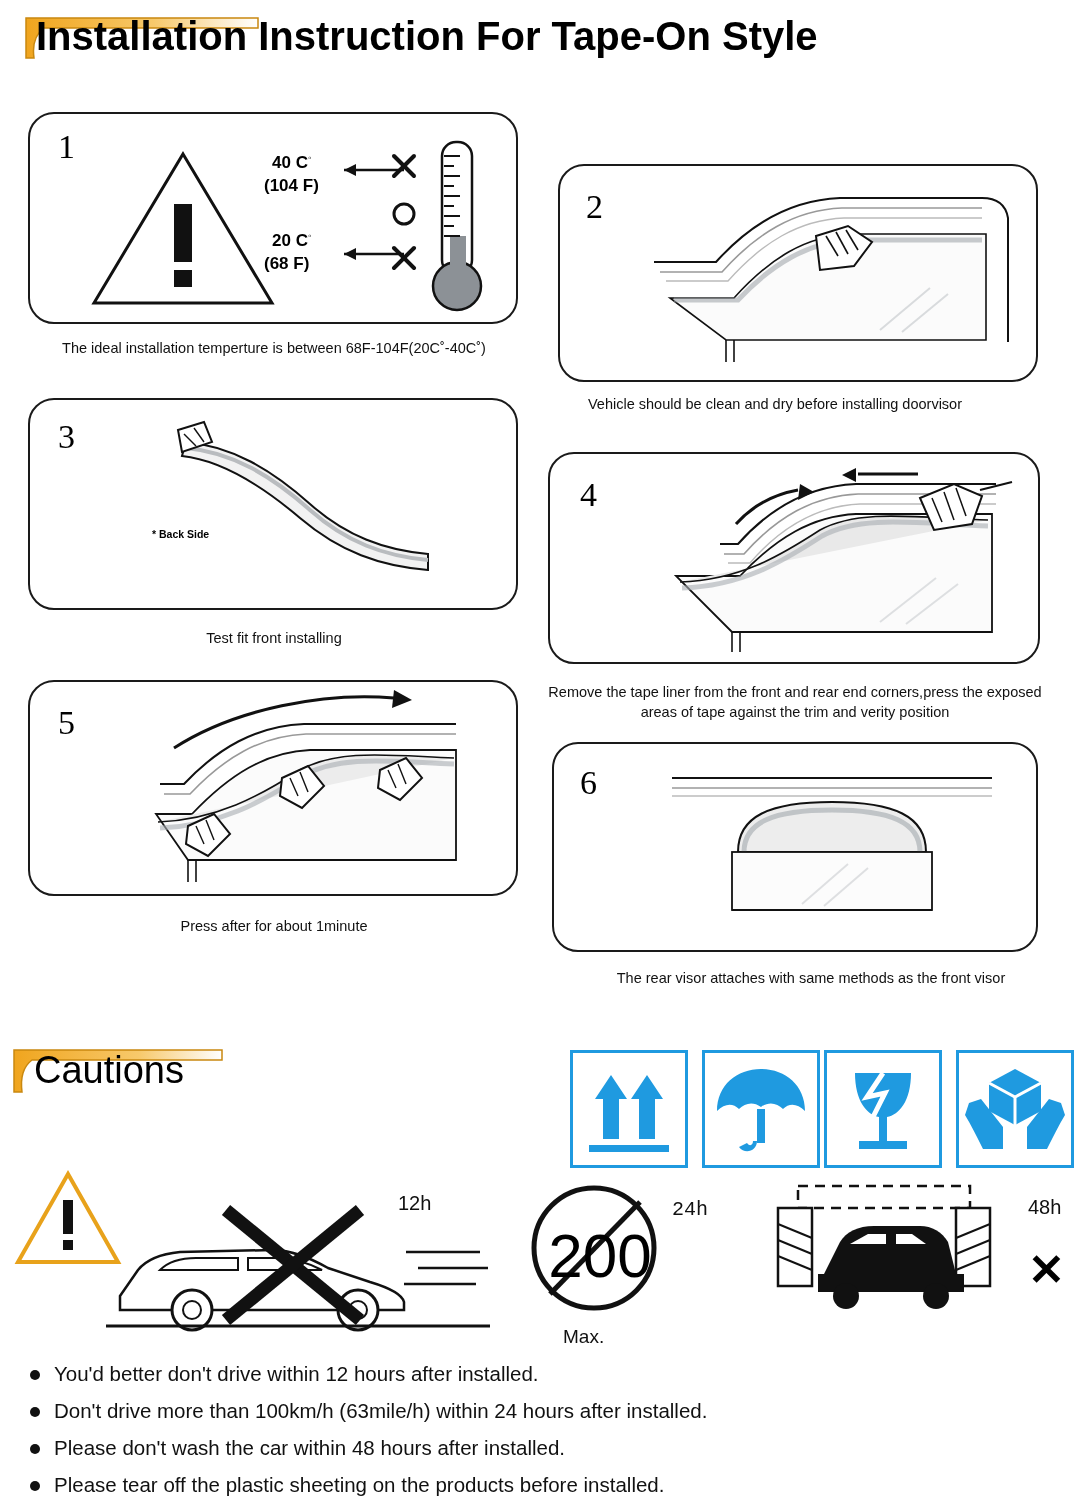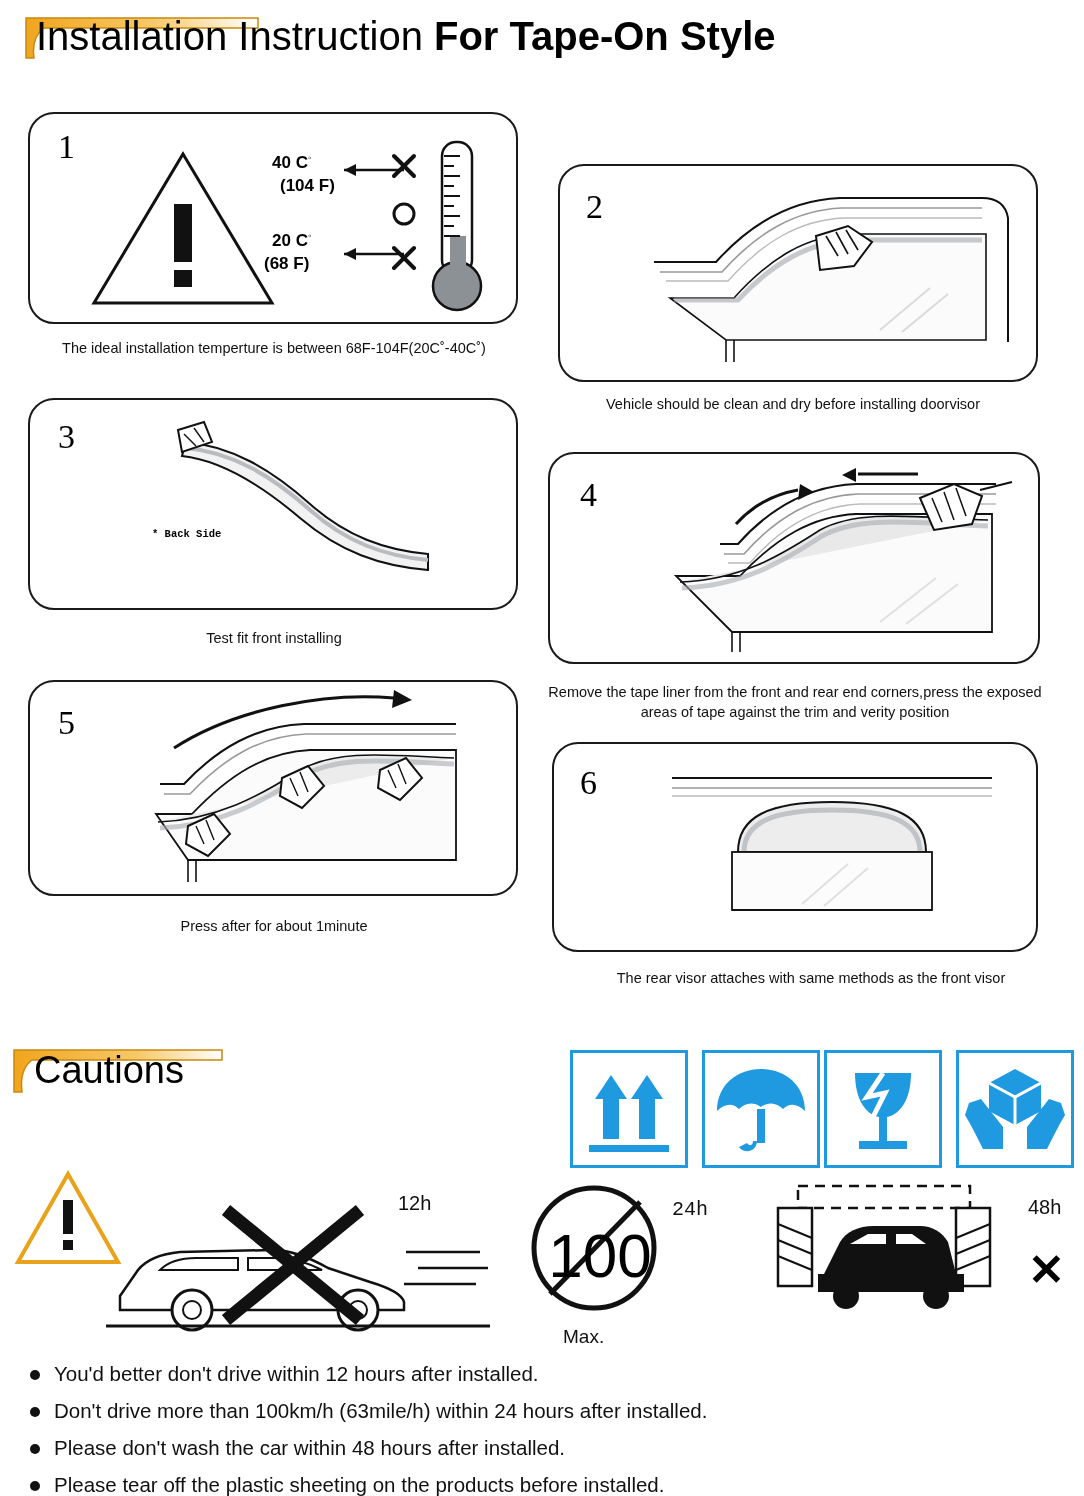--- a/index.html
+++ b/index.html
@@ -33,21 +33,21 @@
   }
   .title-text {
     position: absolute;
     left: 14px;
     top: 2px;
     font-size: 40px;
     letter-spacing: 0px;
     white-space: nowrap;
     line-height: 52px;
   }
-  .title-text .t1 { font-weight: 400; }
+  .title-text .t1 { font-weight: 700; }
   .title-text .t2 { font-weight: 700; }
 
   
   .panel {
     position: absolute;
     border: 2px solid #1a1a1a;
     border-radius: 26px;
     box-sizing: border-box;
     background: #fff;
   }
@@ -140,21 +140,20 @@
   }
   .maxlbl {
     position: absolute;
     font-size: 19px;
     color: #111;
   }
   .backside {
     position: absolute;
     font-size: 10.5px;
     font-weight: 700;
-    font-family: Liberation Mono, monospace;
   }
 </style>
 </head>
 <body>
 
 <div class="title-wrap">
   <svg class="title-swoosh" viewBox="0 0 260 52">
     <defs>
       <linearGradient id="gold" x1="0" y1="0" x2="1" y2="0">
         <stop offset="0%" stop-color="#f0a51e"></stop>
@@ -174,21 +173,21 @@
 
   <svg class="warn-tri" style="left:58px; top:32px;" width="190" height="165" viewBox="0 0 190 165">
     <polygon points="95,8 184,157 6,157" fill="#fff" stroke="#111" stroke-width="3"></polygon>
     <rect x="86" y="58" width="18" height="58" fill="#111"></rect>
     <rect x="86" y="124" width="18" height="17" fill="#111"></rect>
   </svg>
 
   <div class="temp-label" style="left:242px; top:38px;">
     <span>40 C</span><span class="deg">◦</span>
   </div>
-  <div class="temp-label" style="left:234px; top:62px;margin-left:16px;">(104 F)</div>
+  <div class="temp-label" style="left:234px; top:62px;">(104 F)</div>
   <div class="temp-label" style="left:242px; top:116px;">
     <span>20 C</span><span class="deg">◦</span>
   </div>
   <div class="temp-label" style="left:234px; top:140px;">(68  F)</div>
 
   <svg style="position:absolute; left:296px; top:30px;" width="130" height="165" viewBox="0 0 130 165">
     <line x1="18" y1="26" x2="78" y2="26" stroke="#111" stroke-width="2.5"></line>
     <polygon points="18,26 30,20 30,32" fill="#111"></polygon>
     <line x1="18" y1="110" x2="78" y2="110" stroke="#111" stroke-width="2.5"></line>
     <polygon points="18,110 30,104 30,116" fill="#111"></polygon>
@@ -236,21 +235,21 @@
     </g>
 
     <path d="M186,56 l32,-10 l24,16 l-18,24 l-34,4 z" fill="#fff" stroke="#111" stroke-width="2"></path>
     <g stroke="#111" stroke-width="1.6">
       <line x1="196" y1="56" x2="208" y2="76"></line>
       <line x1="206" y1="52" x2="218" y2="74"></line>
       <line x1="216" y1="50" x2="228" y2="70"></line>
     </g>
   </svg>
 </div>
-<div class="cap" style="left:550px; top:394px; width:486px;">Vehicle should be clean and dry before installing doorvisor</div>
+<div class="cap" style="left:532px; top:394px; width:486px;">Vehicle should be clean and dry before installing doorvisor</div>
 
 <div class="panel" style="left:28px; top:398px; width:490px; height:212px;">
   <div class="step-num" style="left:28px; top:18px;">3</div>
   <svg style="position:absolute; left:110px; top:18px;" width="320" height="170" viewBox="0 0 320 170">
     <path d="M42,38 C80,42 120,66 160,100 C200,134 240,148 288,152 L288,136 C244,132 206,118 170,86 C132,52 92,28 46,24 Z" fill="#f2f2f2" stroke="#111" stroke-width="2"></path>
     <path d="M46,30 C92,34 132,58 170,92 C206,124 244,138 288,142" fill="none" stroke="#b9bcbf" stroke-width="4"></path>
 
     <path d="M42,34 l-4,-22 l26,-8 l8,20 z" fill="#fff" stroke="#111" stroke-width="2"></path>
     <line x1="44" y1="16" x2="56" y2="28" stroke="#111" stroke-width="1.4"></line>
     <line x1="54" y1="10" x2="64" y2="24" stroke="#111" stroke-width="1.4"></line>
@@ -422,21 +421,21 @@
     <line x1="216" y1="44" x2="350" y2="154"></line>
     <line x1="350" y1="44" x2="216" y2="154"></line>
   </g>
 </svg>
 <div class="hnum" style="left:398px; top:1192px;">12h</div>
 
 <svg style="position:absolute; left:520px; top:1182px;" width="160" height="140" viewBox="0 0 160 140">
   <circle cx="74" cy="66" r="60" fill="#fff" stroke="#111" stroke-width="5"></circle>
   <line x1="30" y1="112" x2="120" y2="20" stroke="#111" stroke-width="5"></line>
 </svg>
-<div style="position:absolute; left:525px; top:1220px; width:150px; text-align:center; font-size:62px; font-family:'Liberation Sans',sans-serif;">100</div>
+<div style="position:absolute; left:525px; top:1220px; width:150px; text-align:center; font-size:62px; font-family:'Liberation Sans',sans-serif;">200</div>
 <div class="maxlbl" style="left:563px; top:1326px;">Max.</div>
 <div class="hnum" style="left:672px; top:1198px;font-family:Liberation Mono, monospace;">24h</div>
 
 <svg style="position:absolute; left:760px; top:1178px;" width="260" height="150" viewBox="0 0 260 150">
   <rect x="38" y="8" width="172" height="22" fill="#fff" stroke="#111" stroke-width="2.5" stroke-dasharray="10 7"></rect>
   <rect x="18" y="30" width="34" height="78" fill="#fff" stroke="#111" stroke-width="2.5"></rect>
   <rect x="196" y="30" width="34" height="78" fill="#fff" stroke="#111" stroke-width="2.5"></rect>
   <g stroke="#111" stroke-width="2">
     <line x1="18" y1="46" x2="52" y2="60"></line>
       <line x1="18" y1="62" x2="52" y2="76"></line>

